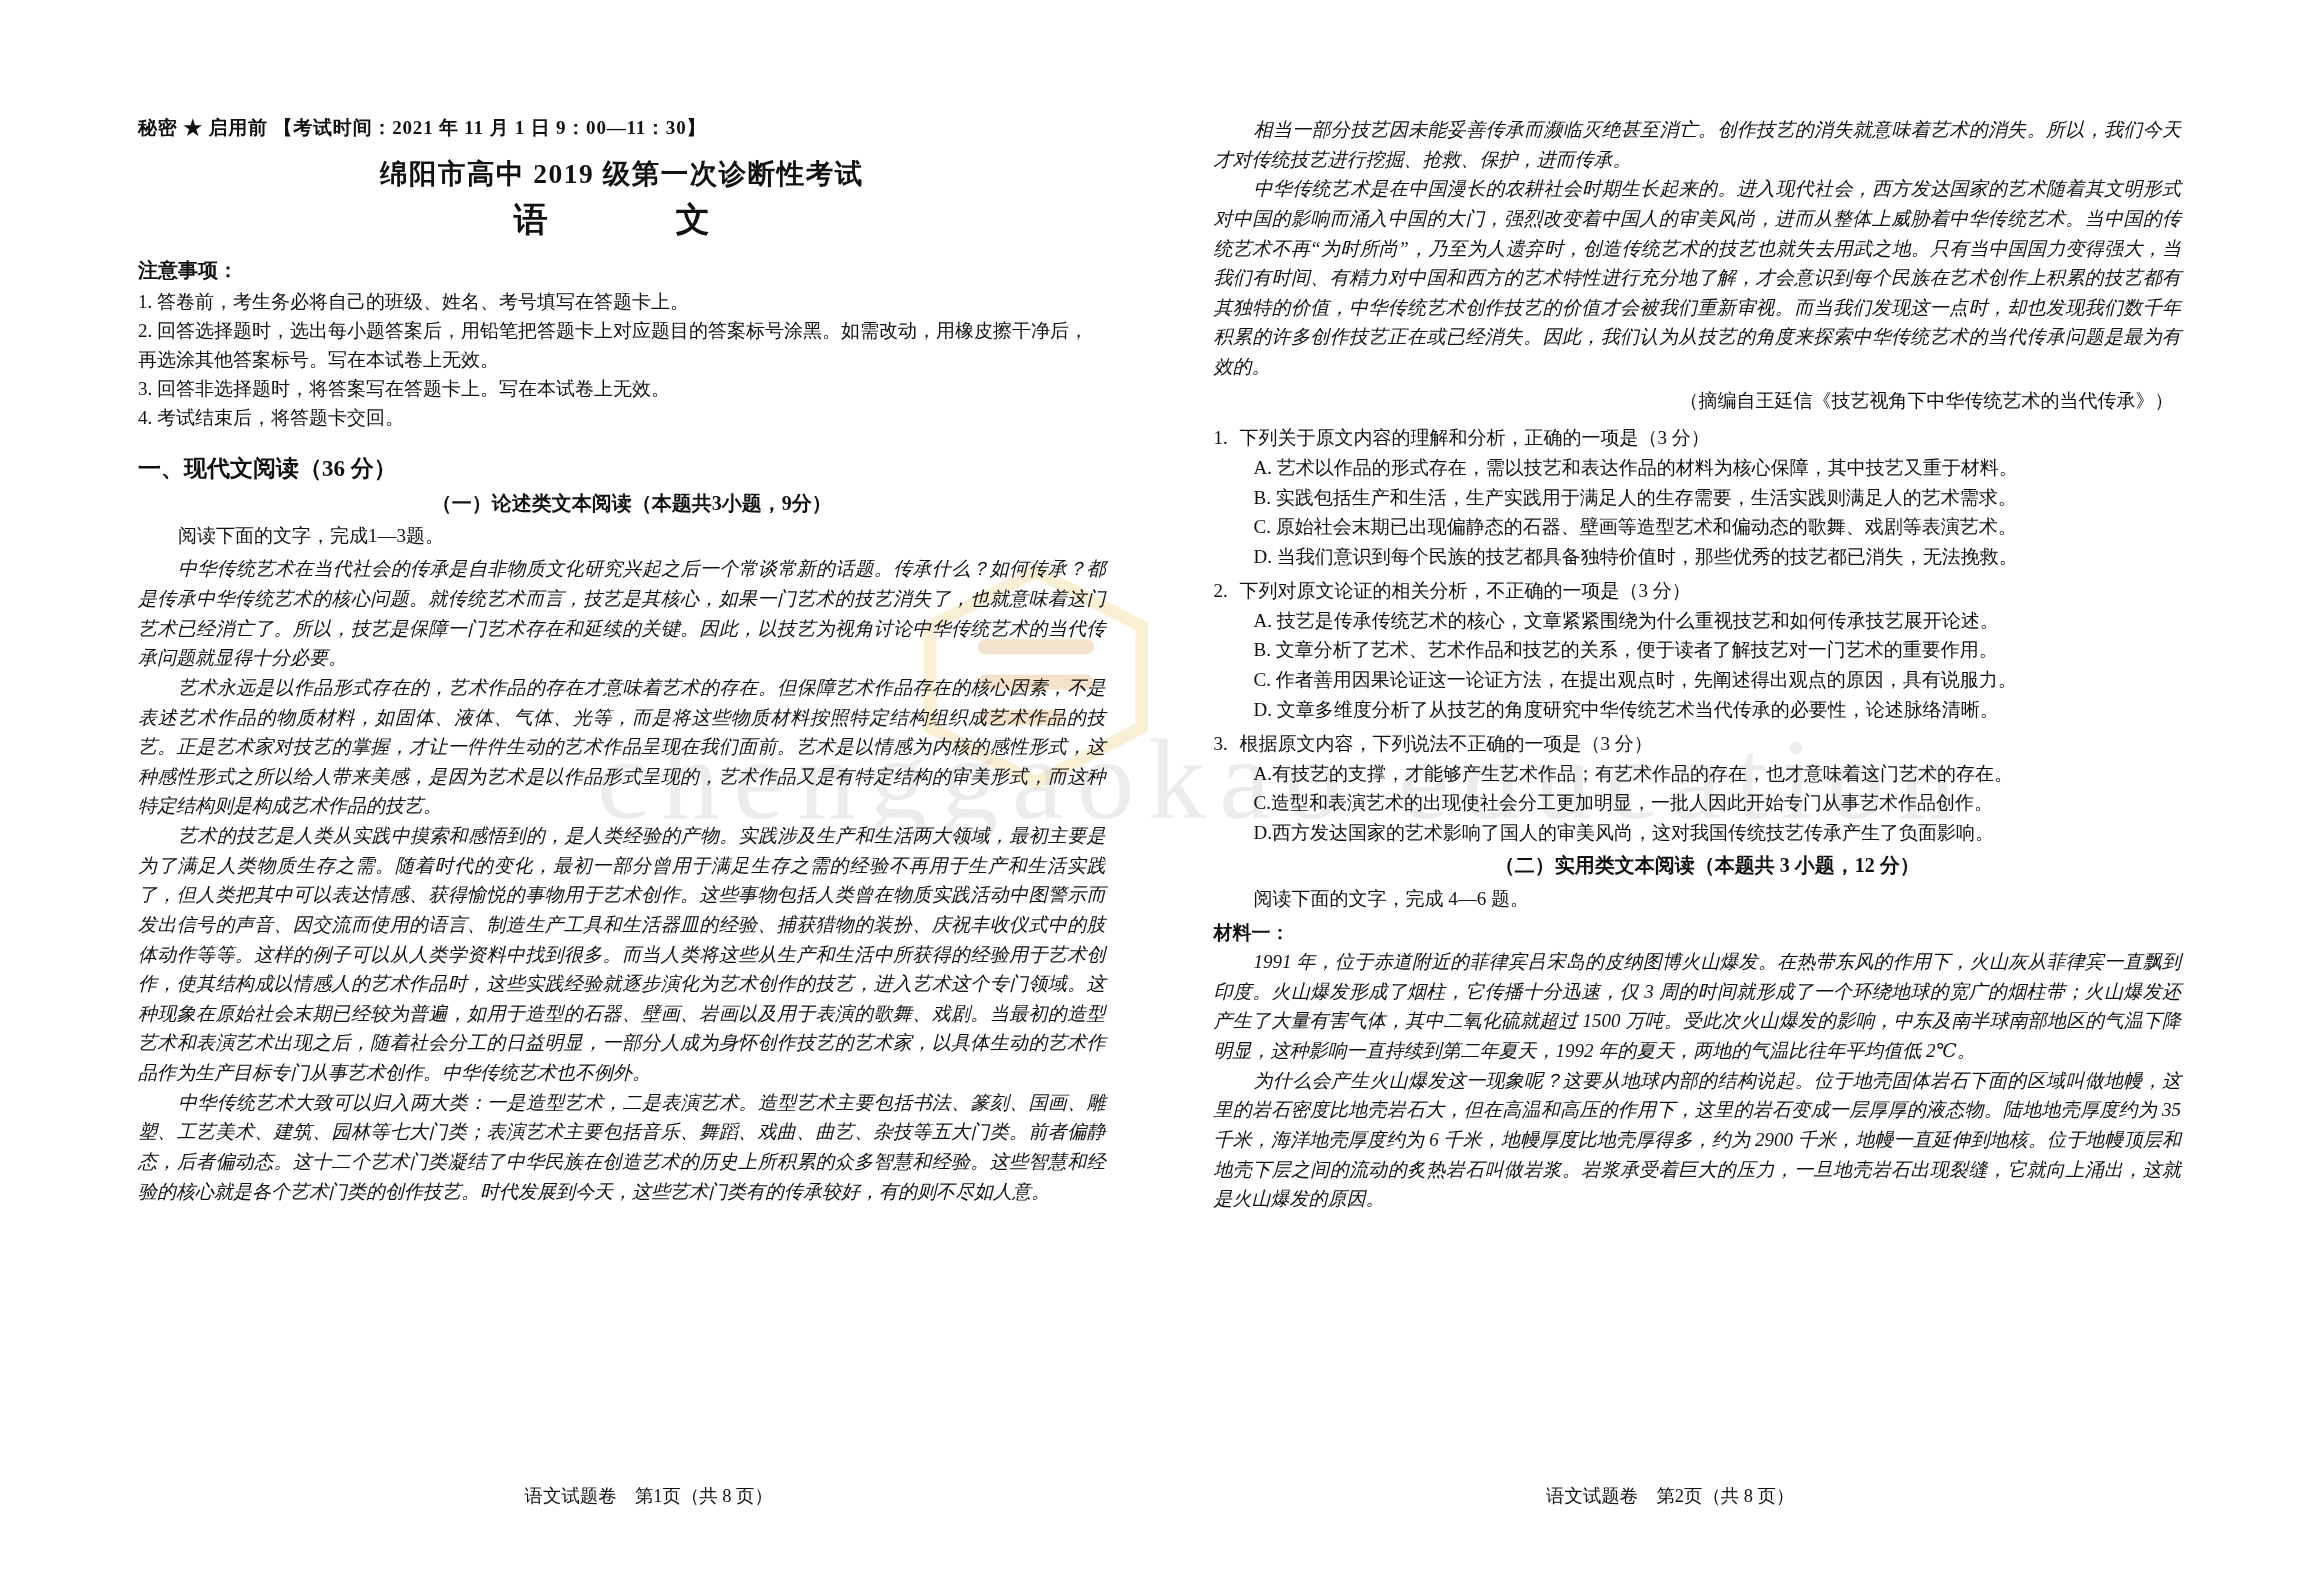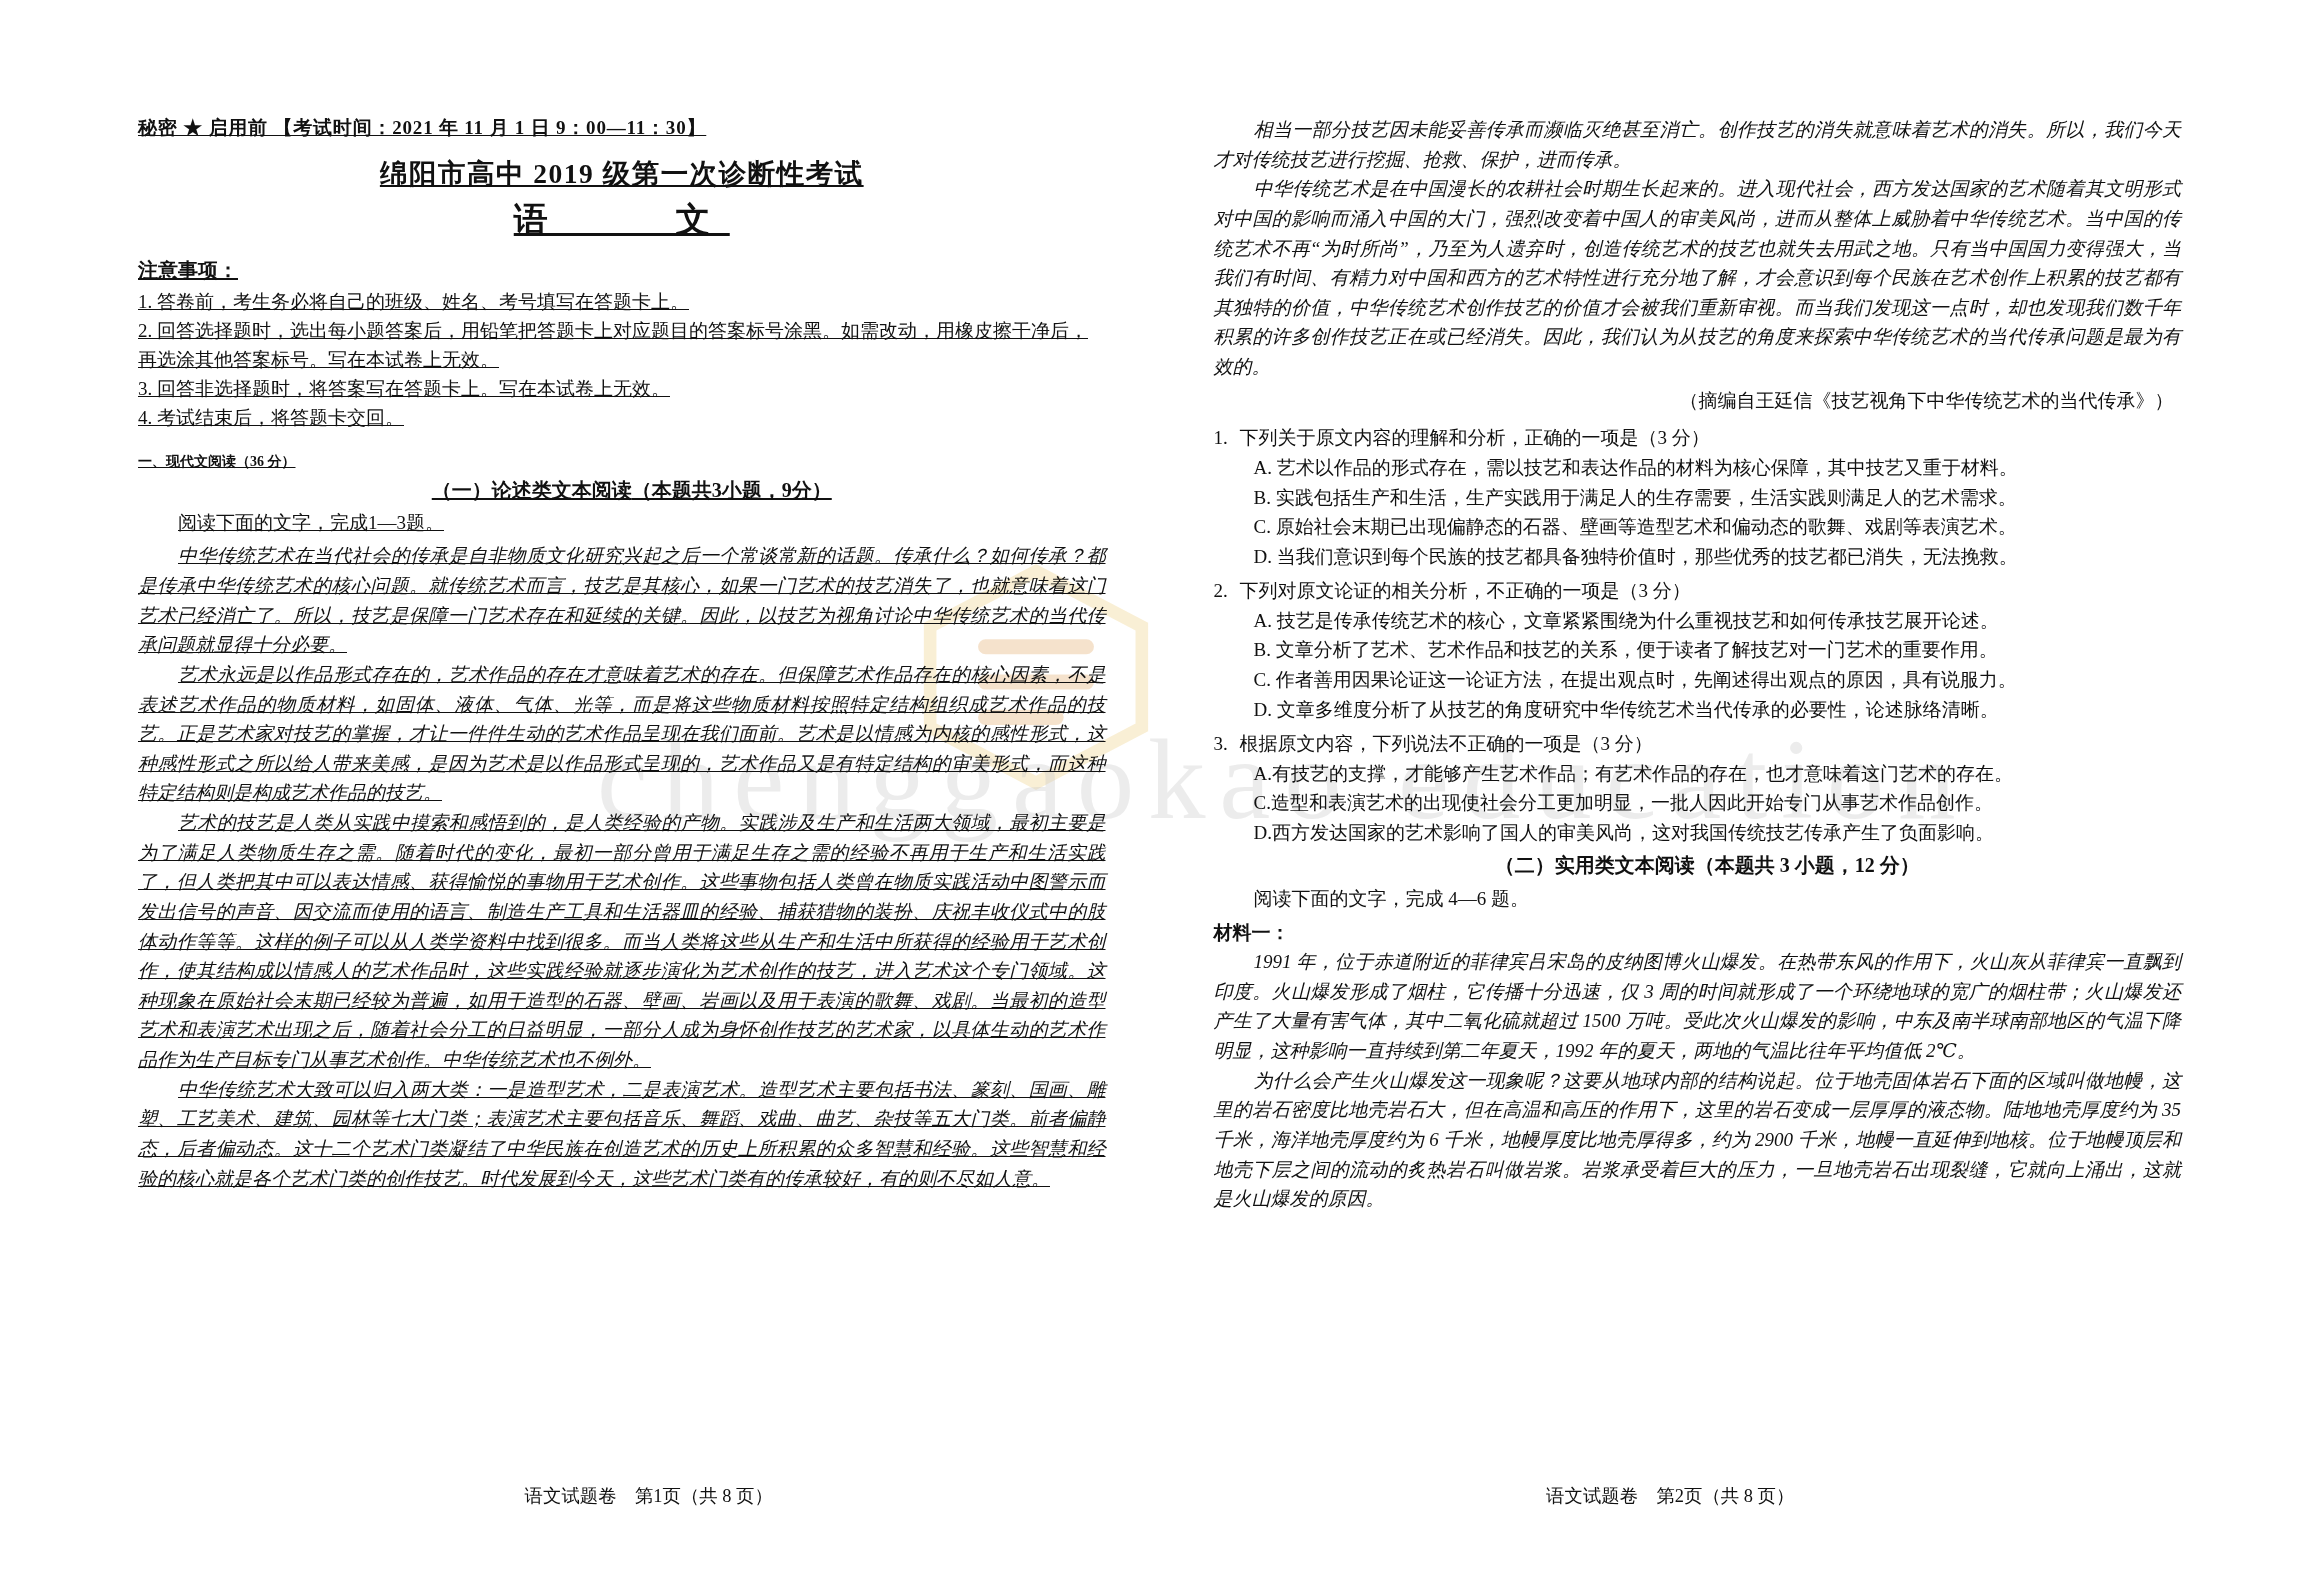--- a/index.html
+++ b/index.html
@@ -21,21 +21,21 @@
     display: flex;
     flex-direction: row;
     padding: 115px 138px 46px 138px;
     box-sizing: border-box;
   }
   .col {
     width: 50%;
     box-sizing: border-box;
     position: relative;
   }
-  .col-left { padding-right: 54px; text-decoration: underline; }
+  .col-left { padding-right: 54px; }
   .col-right { padding-left: 54px; }
 
   .watermark {
     position: absolute;
     left: 0; top: 0; right: 0; bottom: 0;
     pointer-events: none;
     z-index: 0;
     overflow: hidden;
   }
   .wm-text {
@@ -84,21 +84,21 @@
     font-weight: bold;
     margin: 3.1px 0 4.6px 0;
   }
   .notice-item {
     font-size: 19px;
     line-height: 1.52;
     text-indent: 0;
     margin: 0;
   }
   .section-head {
-    font-size: 14px;
+    font-size: 23px;
     font-weight: bold;
     margin: 20px 0 6.1px 0;
   }
   .subsection-head {
     font-size: 20px;
     font-weight: bold;
     margin: 4.6px 0 4.6px 0;
     padding-left: 20px;
     text-align: center;
   }

